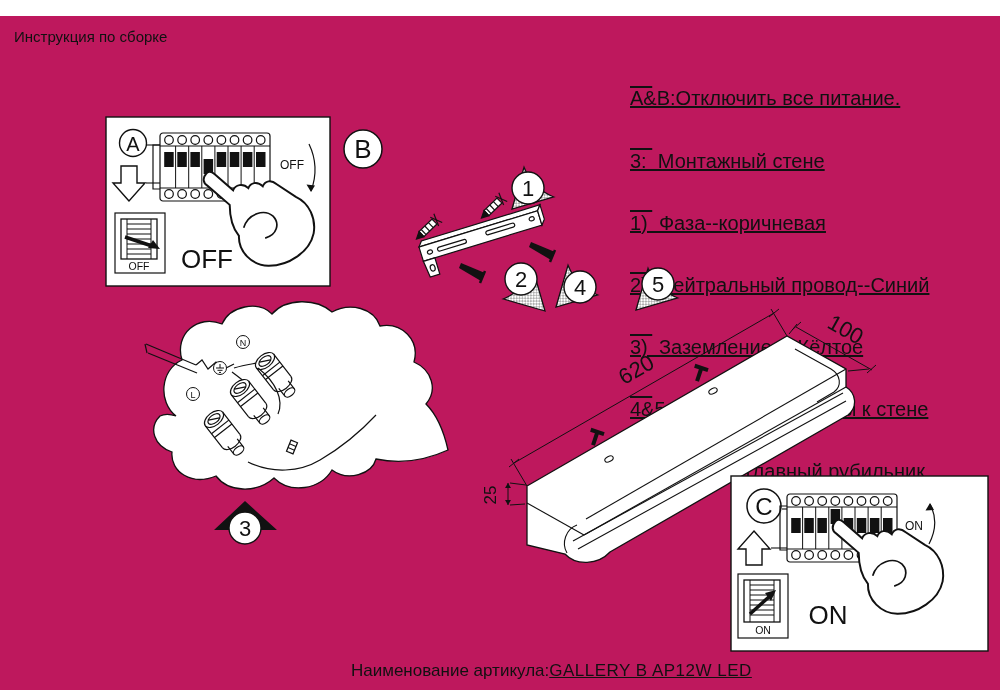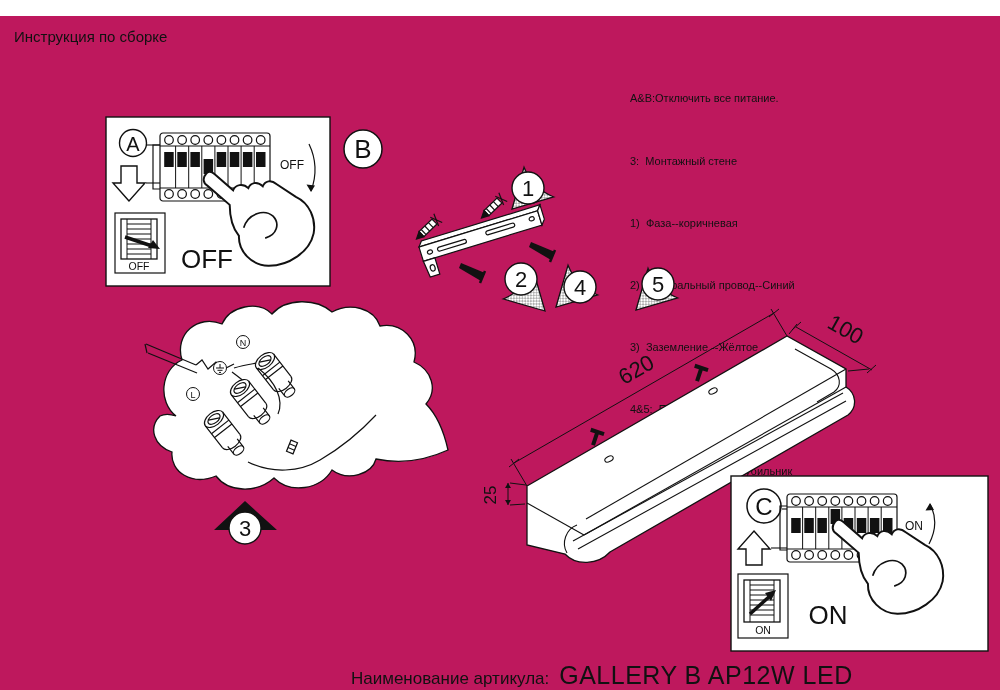--- a/index.html
+++ b/index.html
@@ -1,23 +1,23 @@
 <!DOCTYPE html>
 <html><head>
 <meta charset="utf-8">
 <style>
   html,body{margin:0;padding:0;background:#fff;}
   .canvas{position:relative;width:1000px;height:690px;background:#be185d;overflow:hidden;
           font-family:"Liberation Sans","DejaVu Sans",sans-serif;color:#111;margin-top:16px;}
   .title{position:absolute;left:14px;top:12px;font-size:15px;color:#111;}
-  .instructions{position:absolute;left:630px;top:31px;font-size:11px;line-height:20.7px;
-                white-space:pre;color:#111;}
-  .footer{position:absolute;left:351px;top:645px;display:flex;align-items:baseline;gap:10px;justify-content:center;}
+  .instructions{position:absolute;left:630px;top:31px;font-size:20px;line-height:20.7px;
+                white-space:pre;color:#111;text-decoration:underline;}
+  .footer{position:absolute;left:351px;top:645px;display:flex;align-items:baseline;justify-content:center;}
   .footer .flabel{font-size:17px;}
-  .footer .fvalue{font-size:25px;letter-spacing:0.5px;}
+  .footer .fvalue{font-size:17px;letter-spacing:0.5px;text-decoration:underline;}
   svg{position:absolute;left:0;top:0;}
   svg text{font-family:"Liberation Sans","DejaVu Sans",sans-serif;fill:#111;}
 </style>
 </head>
 <body>
 
 <div class="canvas">
 
   <div class="title">Инструкция по сборке</div>
 

